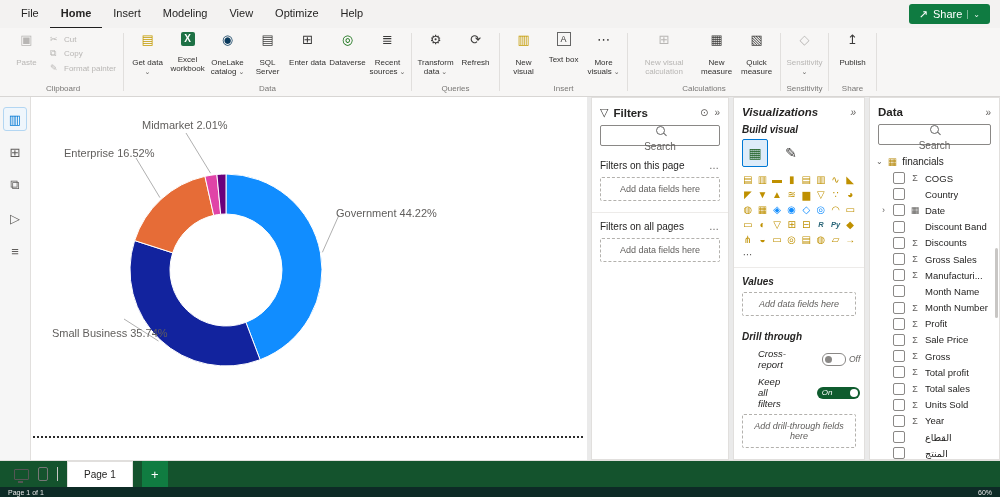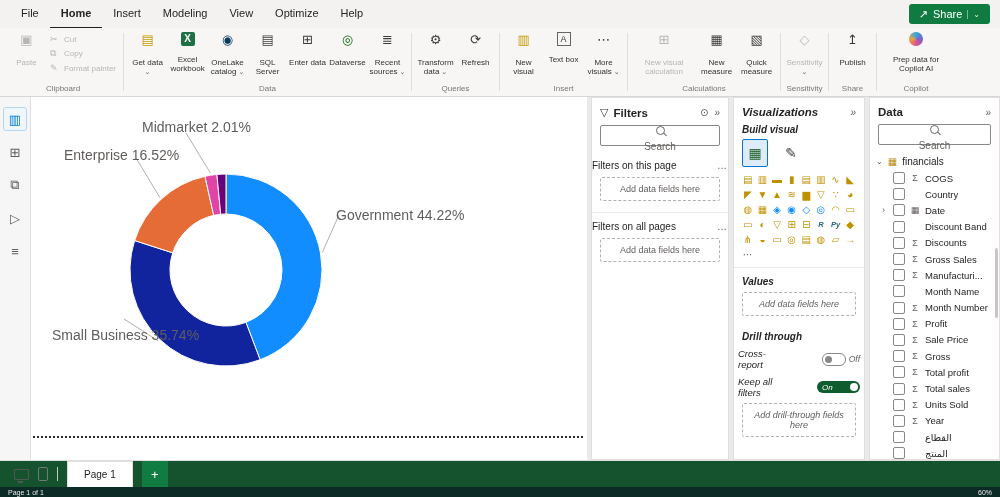--- a/index.html
+++ b/index.html
@@ -45,48 +45,48 @@
   .rail{width:30px;background:#f6f6f6;border-right:1px solid #e1dfdd;display:flex;flex-direction:column;align-items:center;padding-top:10px;gap:9px;flex:0 0 auto;}
   .rail-btn{width:22px;height:22px;display:flex;align-items:center;justify-content:center;font-size:13px;color:#605e5c;border-radius:3px;border:1px solid transparent;cursor:pointer;}
   .rail-btn.active{color:#0078d4;border-color:#b3d6f2;background:#eff6fc;}
 
   .canvas{flex:1;background:#fff;position:relative;min-width:0;}
   .page-edge{position:absolute;left:2px;right:4px;top:339px;border-top:2px dotted #2b2b2b;}
   .chart{position:absolute;left:5px;top:6px;width:350px;height:290px;}
   .chart-title{position:absolute;top:2px;left:0;width:100%;text-align:center;font-size:9px;color:#252423;
     text-decoration:underline;direction:rtl;}
   .chart svg{position:absolute;left:0;top:0;}
-  .dlabel{position:absolute;font-size:14px;color:#605e5c;white-space:nowrap;}
+  .dlabel{position:absolute;font-size:11px;color:#605e5c;white-space:nowrap;}
 
   
   .pane{background:#fff;border:1px solid #e1dfdd;margin-left:4px;display:flex;flex-direction:column;overflow:hidden;position:relative;flex:0 0 auto;}
   .pane.filters{width:136px;}
   .pane.viz{width:130px;font-style:italic;}
   .pane.data{width:129px;margin-right:0;}
   .pane-h{display:flex;align-items:center;gap:5px;padding:8px 8px 6px;font-weight:bold;font-size:11.5px;color:#252423;}
   .ph-ic{font-weight:normal;color:#3b3a39;font-size:11px;}
   .ph-right{margin-left:auto;display:flex;gap:6px;align-items:center;font-weight:normal;color:#605e5c;font-size:10px;cursor:pointer;}
   .searchbox{margin:0 8px 8px;border:1px solid #8a8886;border-radius:2px;height:19px;display:flex;align-items:center;gap:6px;padding:0 6px;color:#605e5c;font-size:10px;cursor:text;flex-direction:column;}
   .mag{width:7px;height:7px;border:1.3px solid #666;border-radius:50%;position:relative;flex:0 0 auto;}
   .mag::after{content:"";position:absolute;width:4px;height:1.3px;background:#666;transform:rotate(45deg);right:-3px;bottom:-1px;}
-  .sec-h{display:flex;align-items:center;padding:6px 0 3px;font-size:10px;color:#252423;}
+  .sec-h{display:flex;align-items:center;padding:6px 8px 3px;font-size:10px;color:#252423;}
   .kebab{margin-left:auto;color:#605e5c;cursor:pointer;letter-spacing:1px;}
   .addbox{margin:3px 8px 9px;border:1px dashed #b3b1ad;border-radius:2px;color:#605e5c;text-align:center;padding:6px 2px;font-size:9px;}
   .sec-div{border-top:1px solid #edebe9;margin:2px 0;}
 
   .build-lab{font-size:10px;font-weight:bold;padding:0 8px 4px;}
   .mode-icons{display:flex;gap:10px;padding:0 8px 6px;}
   .mode{width:24px;height:26px;display:flex;align-items:center;justify-content:center;font-size:14px;color:#3b3a39;border:1px solid transparent;border-radius:2px;cursor:pointer;}
   .mode.active{border-color:#0078d4;background:#deecf9;color:#1b5e20;}
   .vgrid{display:grid;grid-template-columns:repeat(8,1fr);gap:2px 1px;padding:0 7px 4px;}
   .vicon{height:13px;display:flex;align-items:center;justify-content:center;font-size:10px;color:#bf9000;cursor:pointer;border-radius:2px;}
   .vicon.blue{color:#118dff;}
   .vicon.code{color:#276477;font-size:7.5px;font-weight:bold;}
   .vicon.gray{color:#605e5c;}
-  .trow{display:flex;align-items:center;padding:4px 4px 2px;font-size:9.5px;color:#252423;gap:36px;}
+  .trow{display:flex;align-items:center;padding:4px 24px 2px;font-size:9.5px;color:#252423;gap:36px;}
   .trow .tlab{flex:1;}
   .tog-off{display:flex;align-items:center;gap:3px;color:#605e5c;font-size:8.5px;cursor:pointer;}
   .pill-off{width:22px;height:11px;border:1px solid #8a8886;border-radius:6px;position:relative;}
   .pill-off::after{content:"";position:absolute;left:2px;top:2px;width:7px;height:7px;border-radius:50%;background:#8a8886;}
   .pill-on{min-width:26px;height:12px;background:#0f5c2e;border-radius:7px;color:#fff;font-size:8px;display:flex;align-items:center;
     padding:0 12px 0 5px;position:relative;cursor:pointer;}
   .pill-on::after{content:"";position:absolute;right:2px;top:2px;width:8px;height:8px;border-radius:50%;background:#fff;}
   .drill-lab{font-size:10px;font-weight:bold;padding:6px 8px 2px;}
 
   .troot{display:flex;align-items:center;gap:5px;padding:3px 6px;font-size:10px;cursor:pointer;}
@@ -254,29 +254,20 @@
       <div class="rgroup">
         <div class="ritems">
           <div class="rbtn">
             <div class="ricon i-publish-icon">↥</div>
             <div class="rlabel">Publish</div>
           </div>
         </div>
         <div class="rgname">Share</div>
       </div>
       <div class="rsep"></div>
-      <div class="rgroup">
-        <div class="ritems">
-          <div class="rbtn xwide">
-            <div class="ricon i-copilot-icon"></div>
-            <div class="rlabel">Prep data for Copilot AI</div>
-          </div>
-        </div>
-        <div class="rgname">Copilot</div>
-      </div>
     </div>
 
   <div class="main">
 
     <div class="rail">
         <div class="rail-btn active">
           <span>▥</span>
         </div>
         <div class="rail-btn">
           <span>⊞</span>

